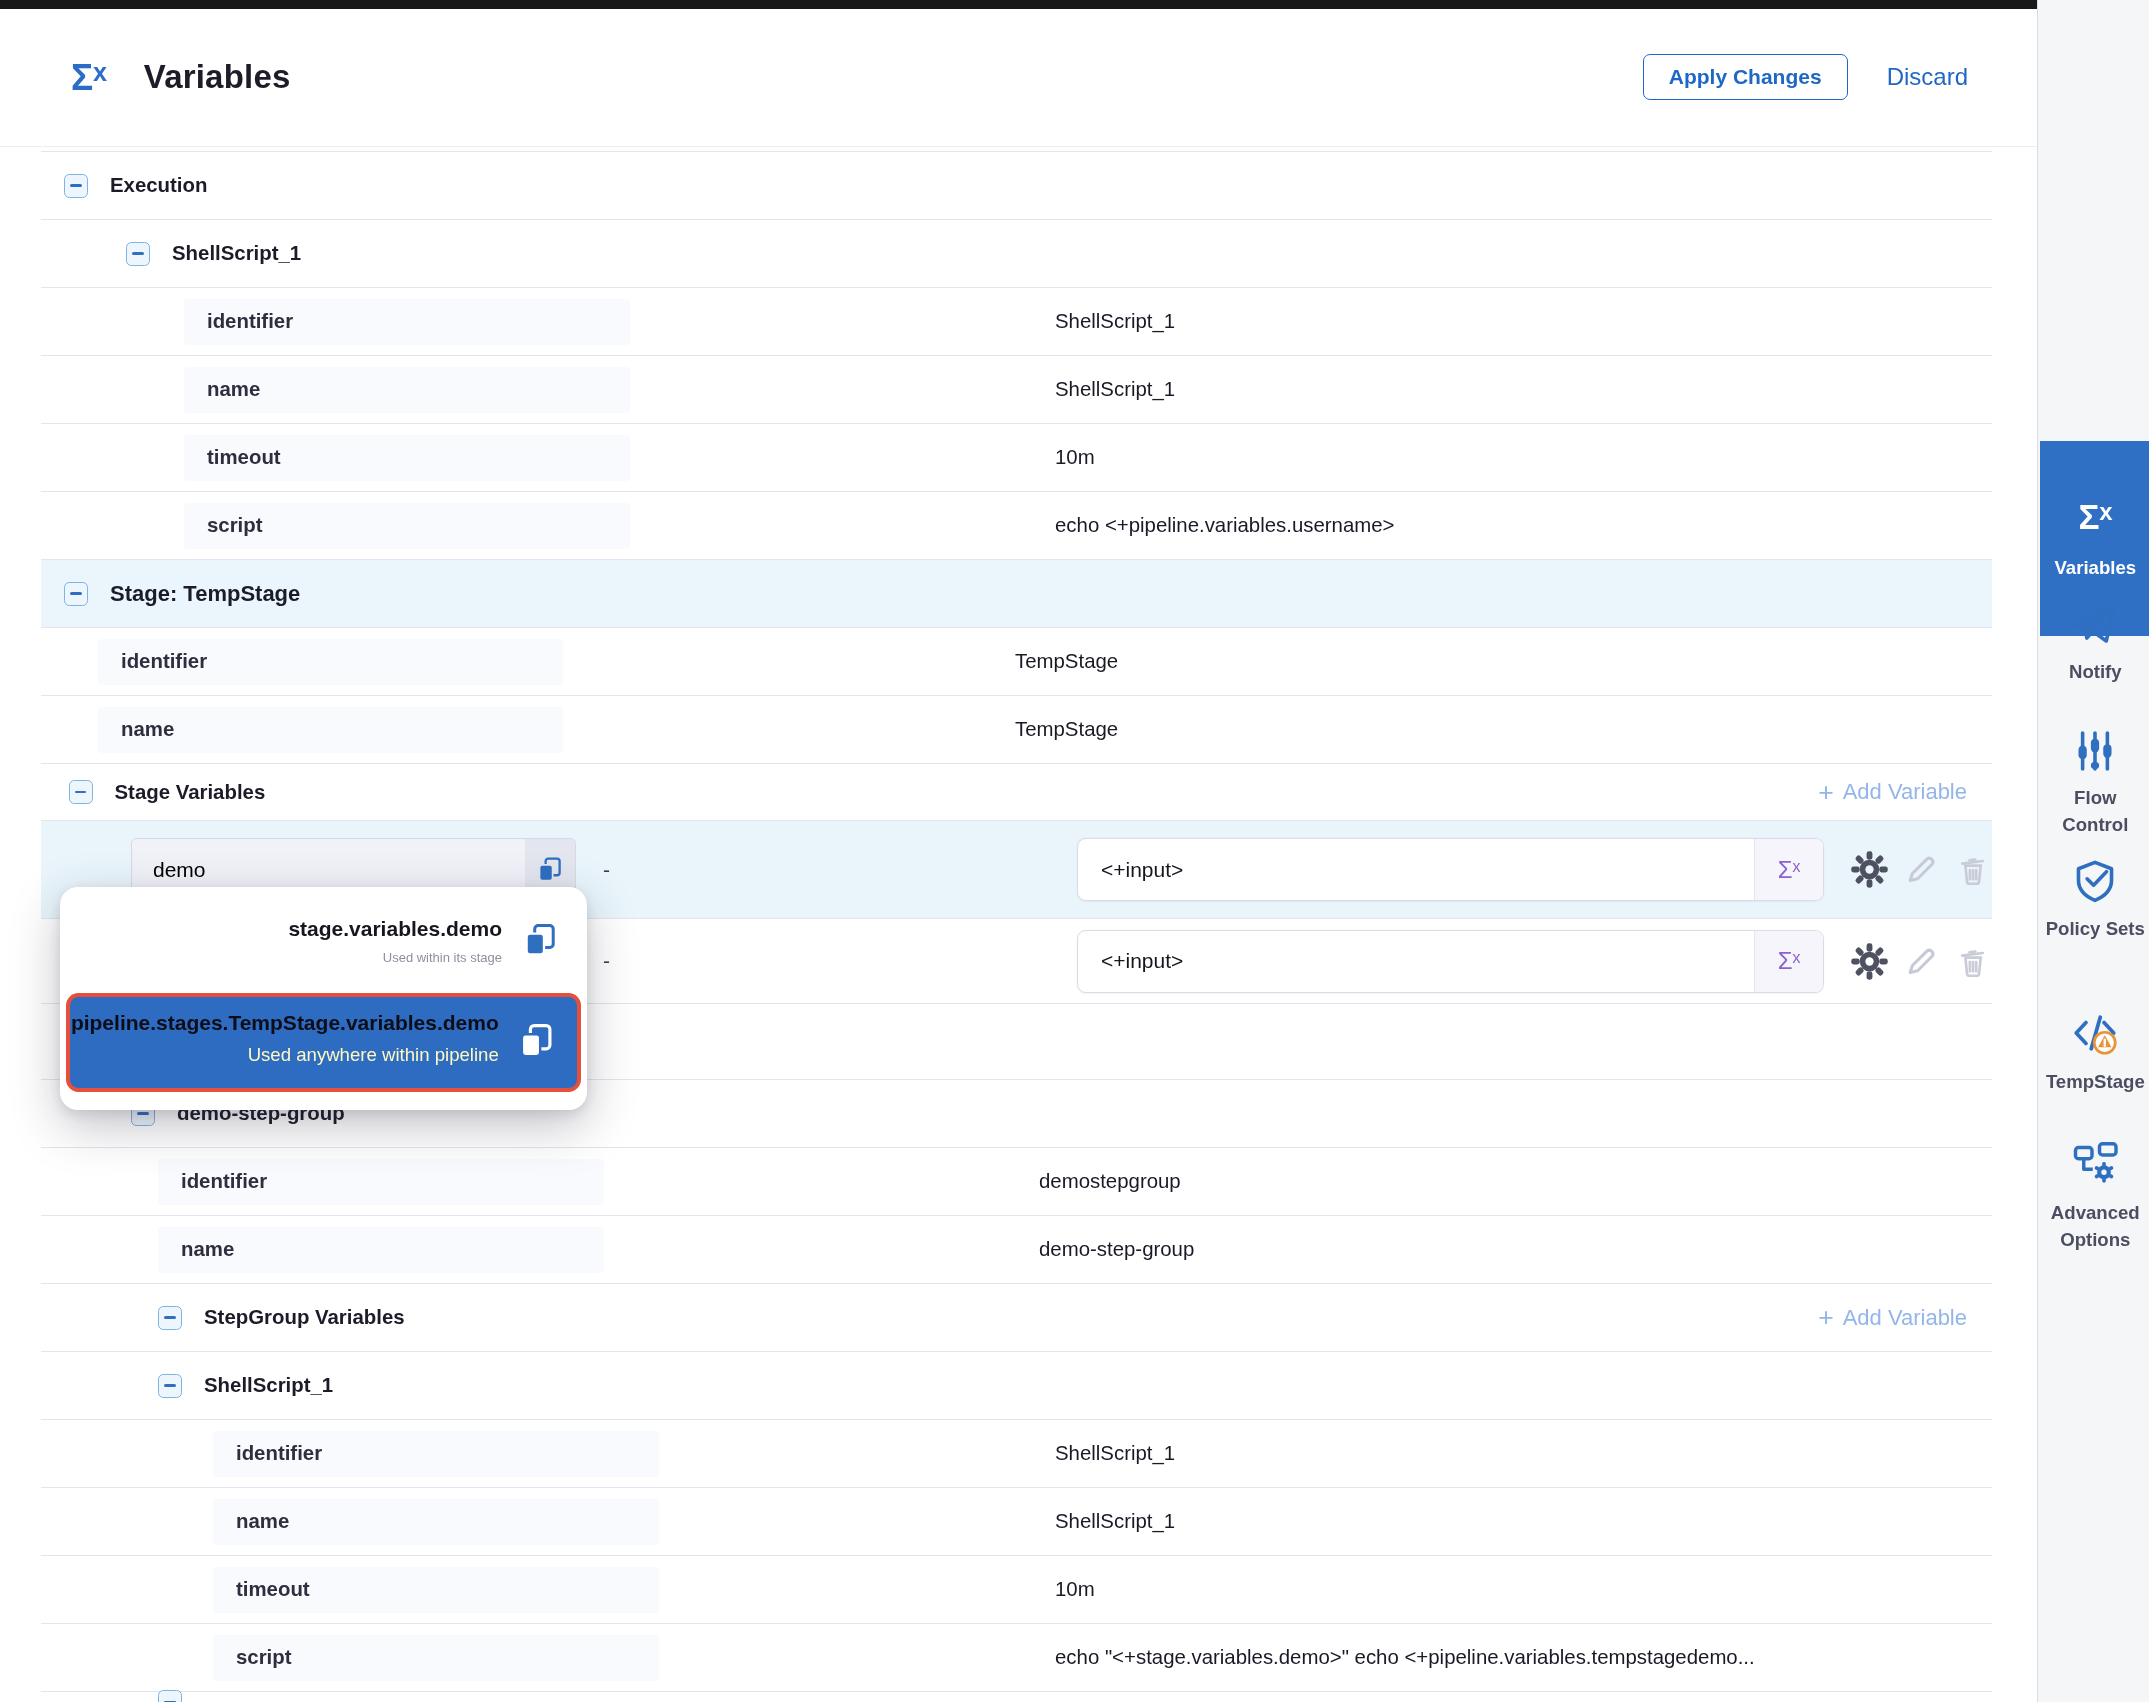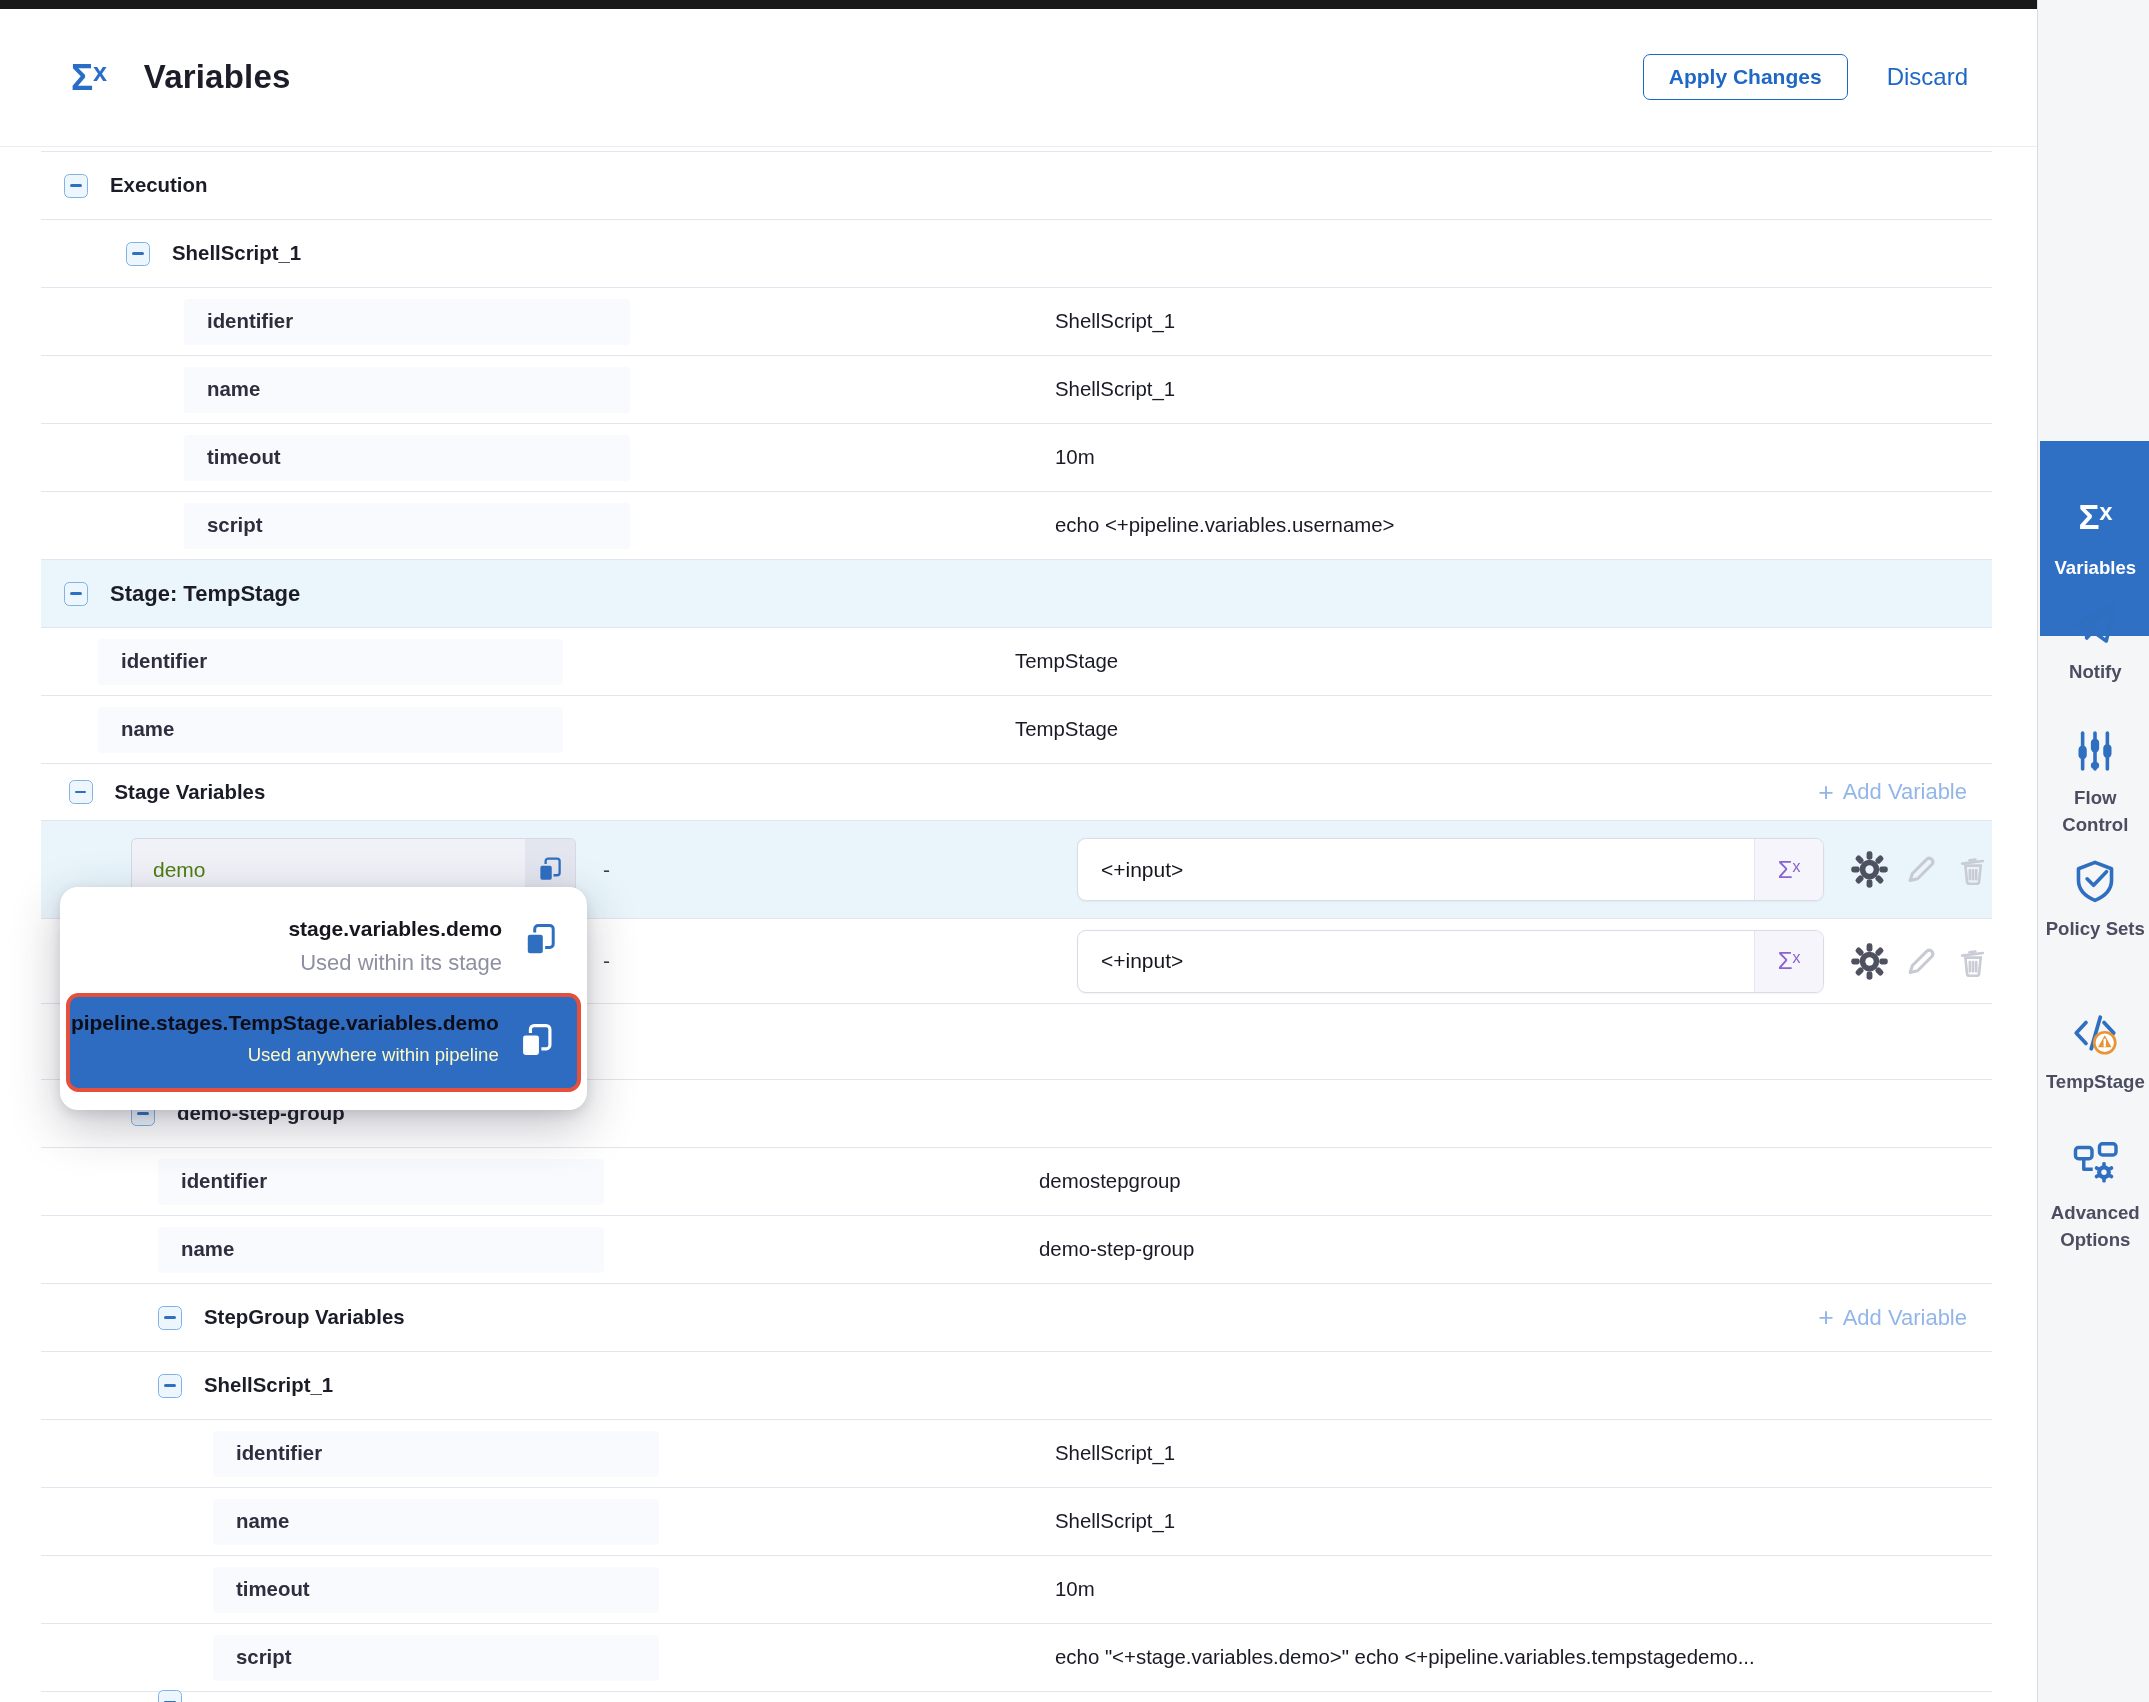--- a/index.html
+++ b/index.html
@@ -73,21 +73,21 @@
     position:absolute; right:25px; display:flex; align-items:center; gap:8.9px;
     color:#93b6e8; font-size:22px; font-weight:500; cursor:pointer;
   }
   .addvar .plus { font-size:26.6px; font-weight:400; line-height:1; }
 
   
   .nameinput {
     width:445px; height:63px; background:#f1f2f8; border:1.8px solid #d6d8e3; border-radius:5.3px;
     display:flex; align-items:center; overflow:hidden;
   }
-  .nameinput .nametext { padding-left:21px; font-size:21px; color:#4d7c0f; }
+  .nameinput .nametext { padding-left:21px; font-size:21px; color:#000000; }
   .copybox {
     margin-left:auto; width:50px; height:100%; background:#e3e5ef;
     display:flex; align-items:center; justify-content:center; cursor:pointer;
   }
   .dash { position:absolute; left:562px; font-size:21px; color:#3c3d4c; }
   .inputfield {
     position:absolute; left:1036px; width:747px; height:63px; background:#fff;
     border:1.8px solid #dadbe7; border-radius:8.9px; display:flex; align-items:center;
     box-shadow:0 0.9px 1.8px rgba(30,30,60,.05); overflow:hidden;
   }
@@ -101,21 +101,21 @@
   .iconbtn { width:39px; height:39px; display:flex; align-items:center; justify-content:center; cursor:pointer; }
 
   
   .popup {
     position:absolute; left:60px; top:887px; width:527px; height:223px; background:#fff;
     border-radius:18px; box-shadow:0 16px 49px rgba(40,41,61,.28), 0 3.5px 10.6px rgba(40,41,61,.12);
     z-index:50;
   }
   .popup-item1 { position:relative; height:108px; text-align:right; padding:30px 85px 0 0; }
   .popup-item1 .ptitle { font-size:21px; font-weight:600; color:#16161f; }
-  .popup-item1 .psub { margin-top:8.9px; font-size:22px; color:#8e90a1;padding-left:15px; }
+  .popup-item1 .psub { margin-top:8.9px; font-size:13px; color:#8e90a1;padding-left:15px; }
   .popup-item1 .copybtn { position:absolute; right:28px; top:35px; cursor:pointer; }
   .popup-item2 {
     position:absolute; left:6.2px; right:6.2px; top:106px; height:99px;
     background:#2e6cc2; border:4.4px solid #e4503c; border-radius:12.4px;
     text-align:right; padding:14px 78px 0 0;
   }
   .popup-item2 .ptitle { font-size:21px; font-weight:600; color:#0d0d18; }
   .popup-item2 .psub { margin-top:8.9px; font-size:18.6px; color:#fef9c3; }
   .popup-item2 .copybtn { position:absolute; right:21px; top:25px; cursor:pointer; }
 

